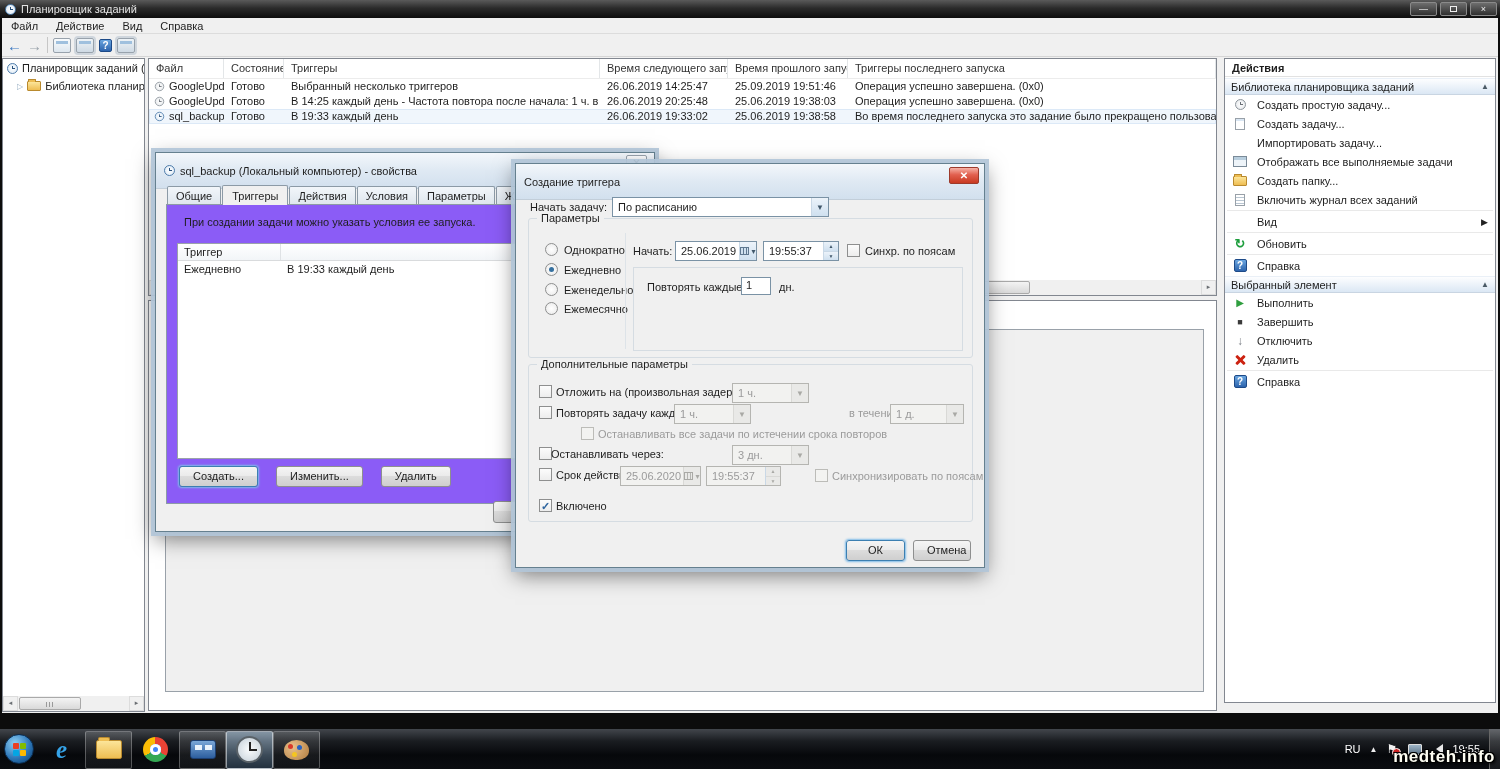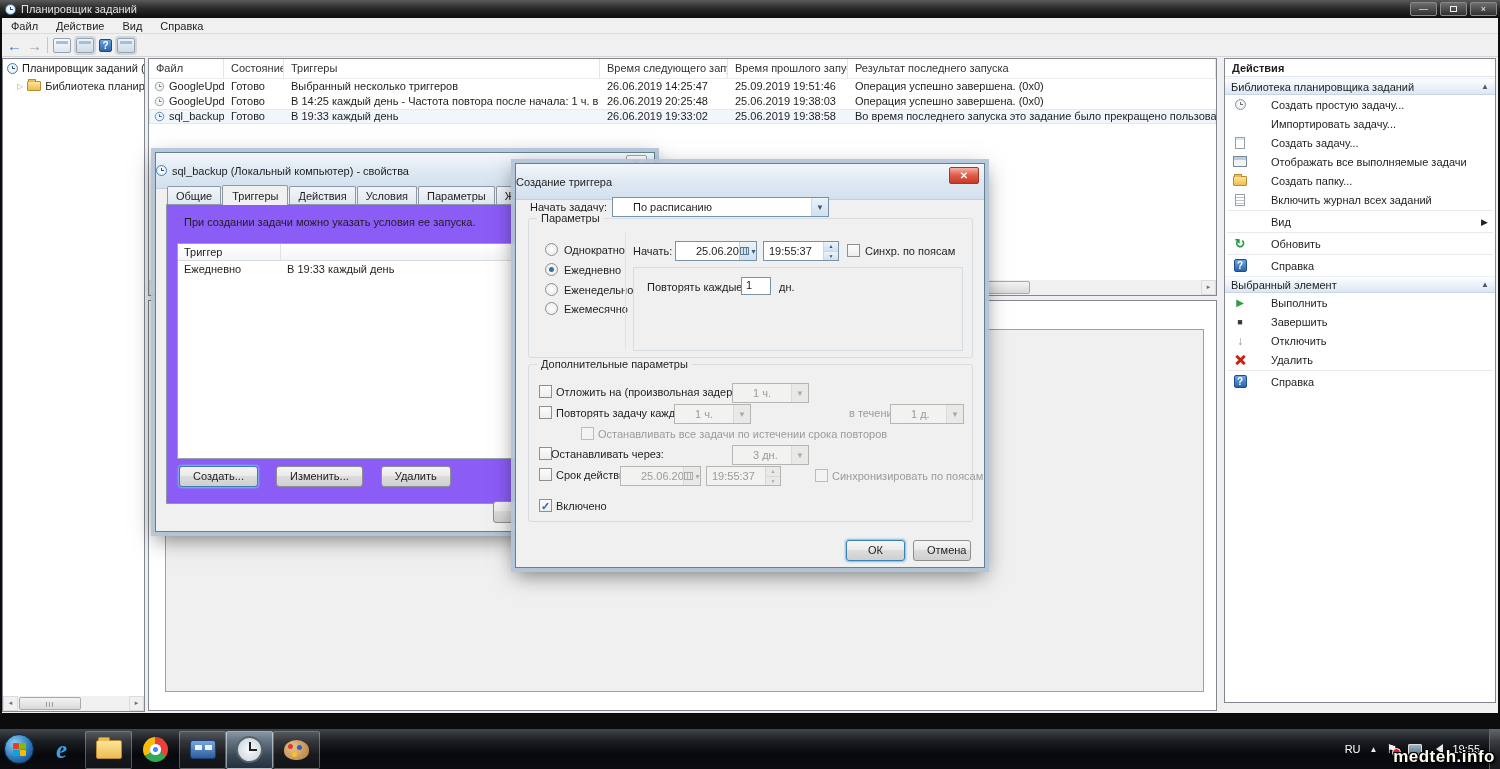--- a/index.html
+++ b/index.html
@@ -58,40 +58,40 @@
   
   .preview-panel{position:absolute;left:146px;top:243px;width:1069px;height:411px;background:#fff;border:1px solid #828790}
   .preview-inner{position:absolute;left:16px;top:28px;right:12px;bottom:18px;background:#f0f0f0;border:1px solid #99a1a9}
 
   
   .actions-panel{position:absolute;left:1222px;top:1px;width:272px;height:645px;background:#fff;border:1px solid #828790;overflow:hidden}
   .act-title{height:18px;font-weight:bold;padding:3px 0 0 7px;border-bottom:1px solid #e2e2e2}
   .act-header{height:17px;margin-top:1px;background:linear-gradient(#fdfeff,#dbe7f4);border-top:1px solid #eaf0f7;border-bottom:1px solid #c9d5e2;display:flex;align-items:center;padding:0 6px;color:#1e1e1e}
   .act-header .hdr-lbl{flex:1}
   .collapse{color:#4a5a66;font-size:8px}
-  .act-item{height:19px;display:flex;align-items:center;padding-left:7px;gap:23px;white-space:nowrap}
+  .act-item{height:19px;display:flex;align-items:center;padding-left:7px;gap:9px;white-space:nowrap}
   .act-item .spacer{flex:1}
   .submenu-arrow{color:#222;font-size:9px;padding-right:7px}
   .act-sep{height:1px;background:#e9e9e9;margin:1px 2px}
   .i{width:16px;height:16px;display:inline-flex;align-items:center;justify-content:center;flex:0 0 16px}
   .page{display:inline-block;width:10px;height:12px;background:#fff;border:1px solid #98a0a8;box-shadow:inset 0 2px 0 #d9e6f3}
   .page.lines{box-shadow:none;background:repeating-linear-gradient(#fff 0 2px,#b9c6d2 2px 3px)}
   .winico{display:inline-block;width:14px;height:11px;border:1px solid #7a8a98;background:#eef4f9;box-shadow:inset 0 3px 0 #b8cede}
   .glyph-refresh{color:#1e9e3e;font-weight:bold;font-size:13px}
   .glyph-run{color:#2f9e3f;font-size:10px}
   .glyph-stop{color:#3a3a3a;font-size:9px}
   .glyph-disable{color:#7d8288;font-weight:bold;font-size:12px}
   .xmark{position:relative;width:12px;height:12px}
   .xmark::before,.xmark::after{content:"";position:absolute;left:5px;top:0;width:3px;height:12px;background:#cc2211;border-radius:1px}
   .xmark::before{transform:rotate(45deg)}
   .xmark::after{transform:rotate(-45deg)}
 
   
   .dlg{position:absolute;background:#f0f0f0;border:1px solid #65808f;box-shadow:0 0 0 4px rgba(178,198,216,.92),0 7px 20px rgba(0,0,0,.5)}
-  .dlg-title{height:36px;display:flex;align-items:center;gap:5px;padding-left:0;background:linear-gradient(#f3f7fb,#dfe9f3 50%,#d2e0ee);border-bottom:1px solid #c2ced9}
+  .dlg-title{height:36px;display:flex;align-items:center;gap:5px;padding-left:8px;background:linear-gradient(#f3f7fb,#dfe9f3 50%,#d2e0ee);border-bottom:1px solid #c2ced9}
   .close-gray{position:absolute;top:2px;right:7px;width:21px;height:16px;border:1px solid #97a1ab;border-radius:2px;background:linear-gradient(#fdfdfe,#dfe4e8);color:#333;font-size:10px;line-height:14px;text-align:center}
   .close-red{position:absolute;top:3px;right:5px;width:30px;height:17px;border:1px solid #9d3a2b;border-radius:2px;background:linear-gradient(#f6b1a5,#e2604f 45%,#c83a22);color:#fff;font-weight:bold;font-size:10px;line-height:15px;text-align:center}
 
   .props-dlg{left:155px;top:152px;width:500px;height:380px;z-index:5}
   .tabs{position:absolute;left:11px;top:31px;display:flex;align-items:flex-end}
   .tab{border:1px solid #8c9aa6;border-bottom:none;background:linear-gradient(#f2f6fa,#dfe7ee);padding:3px 8px 2px;margin-right:1px;border-radius:2px 2px 0 0;position:relative}
   .tab.active{background:#f0f0f0;padding:4px 9px 3px;top:1px;z-index:2}
   .tabpage{position:absolute;left:10px;top:51px;width:479px;height:300px;border:1px solid #8c9aa6;background:#8b5cf6}
   .hint{position:absolute;left:17px;top:11px}
   .trg-table{position:absolute;left:10px;top:38px;width:458px;height:216px;background:#fff;border:1px solid #9aa2aa}
@@ -101,21 +101,21 @@
   .trg-row .cell{padding:0 6px;white-space:nowrap}
   .btn{display:inline-block;height:21px;padding:3px 13px 0;background:linear-gradient(#f5f5f5,#ebebeb 45%,#dddddd 46%,#cfcfcf);border:1px solid #8e8f8f;border-radius:3px;text-align:center;white-space:nowrap}
   .btn.focus{border-color:#3c7fb1;box-shadow:0 0 2px 1px #7fbbe8}
   .props-btns{position:absolute;left:12px;top:261px;display:flex;gap:18px}
   .partial-btn{position:absolute;left:337px;top:348px;width:70px;height:22px}
 
   .trigger-dlg{left:515px;top:163px;width:470px;height:405px;z-index:9}
   .lbl{position:absolute;white-space:nowrap}
   .lbl.dis{color:#9b9b9b}
   .combo{position:absolute;height:20px;border:1px solid #7a92a5;background:#fff;display:flex;align-items:center}
-  .combo .val{flex:1;padding:0 20px;white-space:nowrap;overflow:hidden}
+  .combo .val{flex:1;padding:0 5px;white-space:nowrap;overflow:hidden}
   .combo .drop{width:17px;height:100%;border-left:1px solid #c9d8e6;background:linear-gradient(#ecf3fa,#cfe0ef);display:flex;align-items:center;justify-content:center;color:#41586b;font-size:8px}
   .combo.dis{border-color:#b5b5b1;background:#f2f2f0;color:#9b9b9b}
   .combo.dis .drop{border-left-color:#d9d9d6;background:#e9e9e7;color:#a9a9a5}
   .calgrid{display:inline-block;width:9px;height:8px;border:1px solid #5f7890;background:repeating-linear-gradient(90deg,#cfe0ef 0 2px,#5f7890 2px 3px);margin-right:2px}
   .combo.dis .calgrid{border-color:#a9a9a5;background:repeating-linear-gradient(90deg,#e9e9e7 0 2px,#b5b5b1 2px 3px)}
   .spin{position:absolute;height:20px;border:1px solid #7a92a5;background:#fff;display:flex;align-items:center}
   .spin .val{flex:1;padding:0 5px;white-space:nowrap}
   .spin .updown{width:15px;height:100%;display:flex;flex-direction:column;border-left:1px solid #c9d8e6}
   .spin .updown span{flex:1;font-size:5px;line-height:8px;text-align:center;background:linear-gradient(#ecf3fa,#cfe0ef);color:#41586b;border-bottom:1px solid #c9d8e6}
   .spin .updown span:last-child{border-bottom:none}
@@ -222,21 +222,21 @@
       </div>
     </div>
 
     <div class="list-panel">
       <div class="lv-head">
         <span class="cell">Файл</span>
         <span class="cell">Состояние</span>
         <span class="cell">Триггеры</span>
         <span class="cell">Время следующего запуска</span>
         <span class="cell">Время прошлого запуска</span>
-        <span class="cell">Результат последнего запуска</span>
+        <span class="cell">Триггеры последнего запуска</span>
       </div>
       <div class="lv-row">
         <span class="cell c0">
             <span class="clockface gray"></span>
             <span>GoogleUpda...</span>
           </span>
         <span class="cell">Готово</span>
         <span class="cell">Выбранный несколько триггеров</span>
         <span class="cell">26.06.2019 14:25:47</span>
         <span class="cell">25.09.2019 19:51:46</span>
@@ -283,28 +283,28 @@
         <span class="hdr-lbl">Библиотека планировщика заданий</span>
         <span class="collapse">▲</span>
       </div>
       <div class="act-item">
         <span class="i">
             <span class="clockface gray"></span>
           </span>
         <span>Создать простую задачу...</span>
       </div>
       <div class="act-item">
+        <span class="i">
+            <span class="page"></span>
+          </span>
+        <span>Создать задачу...</span>
+      </div>
+      <div class="act-item">
         <span class="i"></span>
         <span>Импортировать задачу...</span>
-      </div>
-      <div class="act-item">
-        <span class="i">
-            <span class="page"></span>
-          </span>
-        <span>Создать задачу...</span>
       </div>
       <div class="act-item">
         <span class="i">
             <span class="winico"></span>
           </span>
         <span>Отображать все выполняемые задачи</span>
       </div>
       <div class="act-item">
         <span class="i">
             <span class="folder"></span>

